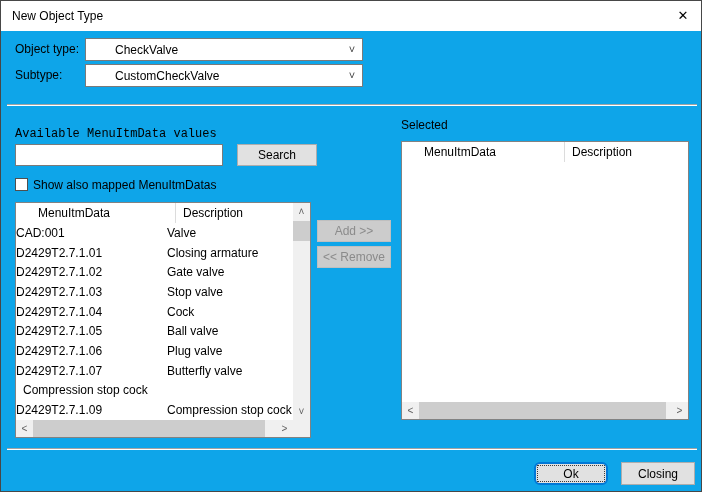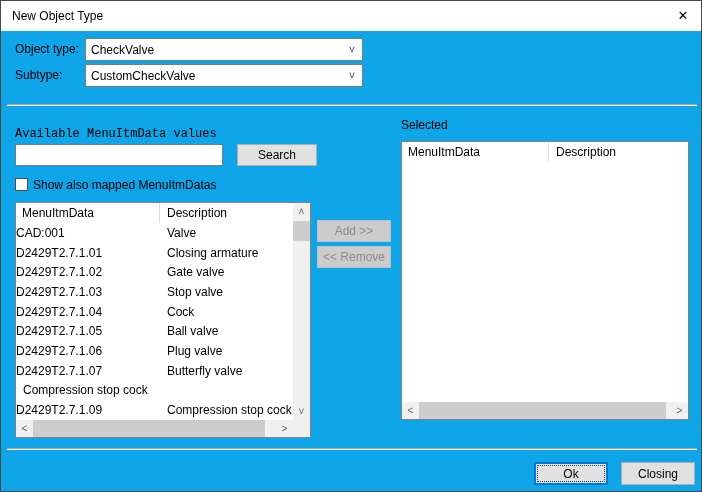--- a/index.html
+++ b/index.html
@@ -13,41 +13,41 @@
   .titlebar { position:absolute; left:0; top:0; width:100%; height:30px; background:#ffffff; }
   .titlebar .title { position:absolute; left:11px; top:0; line-height:30px; font-size:12px; }
   .close-btn { position:absolute; right:0; top:0; width:36px; height:30px; text-align:center;
                line-height:30px; font-size:13px; color:#000; cursor:default; }
 
   .lbl { position:absolute; white-space:nowrap; }
 
   
   .combo { position:absolute; width:278px; height:23px; background:#fff; border:1px solid #7a7a7a;
            display:flex; align-items:center; }
-  .combo .combo-text { flex:1; padding-left:5px; overflow:hidden; white-space:nowrap; }
+  .combo .combo-text { flex:1; padding-left:5px; overflow:hidden; white-space:nowrap;margin-left:24px; }
   .combo .combo-arrow { width:20px; text-align:center; color:#444; font-size:11px; line-height:21px; }
 
   .sep { position:absolute; left:6px; width:690px; height:2px;
          border-top:1px solid #a3a3a3; border-bottom:1px solid #ffffff; }
 
   .textbox { position:absolute; height:22px; background:#fff; border:1px solid #7a7a7a;
              padding:0 4px; font-family:inherit; font-size:12px; outline:none; }
 
   .btn { position:absolute; background:#e1e1e1; border:1px solid #adadad; font-family:inherit;
          font-size:12px; text-align:center; color:#000; padding:0; }
   .btn.disabled { background:#cccccc; border-color:#bfbfbf; color:#8b8b8b; }
   .btn.focused { border:2px solid #0078d7; }
   .btn.focused::after { content:""; position:absolute; inset:1px; border:1px dotted #3c3c3c; }
 
   
   .checkbox { position:absolute; width:13px; height:13px; background:#fff; border:1px solid #4f4f4f; }
 
   
   .lv { position:absolute; background:#fff; border:1px solid #828282; }
-  .lv-header { position:absolute; left:0; top:0; right:0; height:20px; display:flex; background:#fff; }
+  .lv-header { position:absolute; left:16px; top:0; right:0; height:20px; display:flex; background:#fff; }
   .lv-hcell { line-height:20px; padding-left:6px; white-space:nowrap; overflow:hidden; }
   .lv-hcell.c1 { width:144px; border-right:1px solid #dcdcdc; }
   .lv-hcell.c2 { flex:1; padding-left:7px; }
   .lv-body { position:absolute; left:0; top:20px; right:0; bottom:17px; overflow:hidden; }
   .lv-row { display:flex; height:19.7px; align-items:center; }
   .lv-cell { white-space:nowrap; overflow:hidden; }
   .lv-cell.c1 { width:144px; padding-left:0; }
   .lv-cell.c2 { flex:1; padding-left:7px; }
 
   
@@ -176,16 +176,16 @@
     </div>
     <div class="hscroll" style="right:0;">
       <div class="left sb-arrow">˂</div>
       <div class="thumb" style="left:17px; right:22px;"></div>
       <div class="right sb-arrow">˃</div>
     </div>
   </div>
 
   <div class="sep" style="top:447px;"></div>
 
-  <button class="btn focused" style="left:533px; top:461px; width:74px; height:23px;">Ok</button>
+  <button class="btn focused" style="left:533px; top:461px; width:74px; height:23px;border-radius:6px;">Ok</button>
   <button class="btn" style="left:620px; top:461px; width:74px; height:23px;">Closing</button>
 
 </div>
 
 </body></html>

